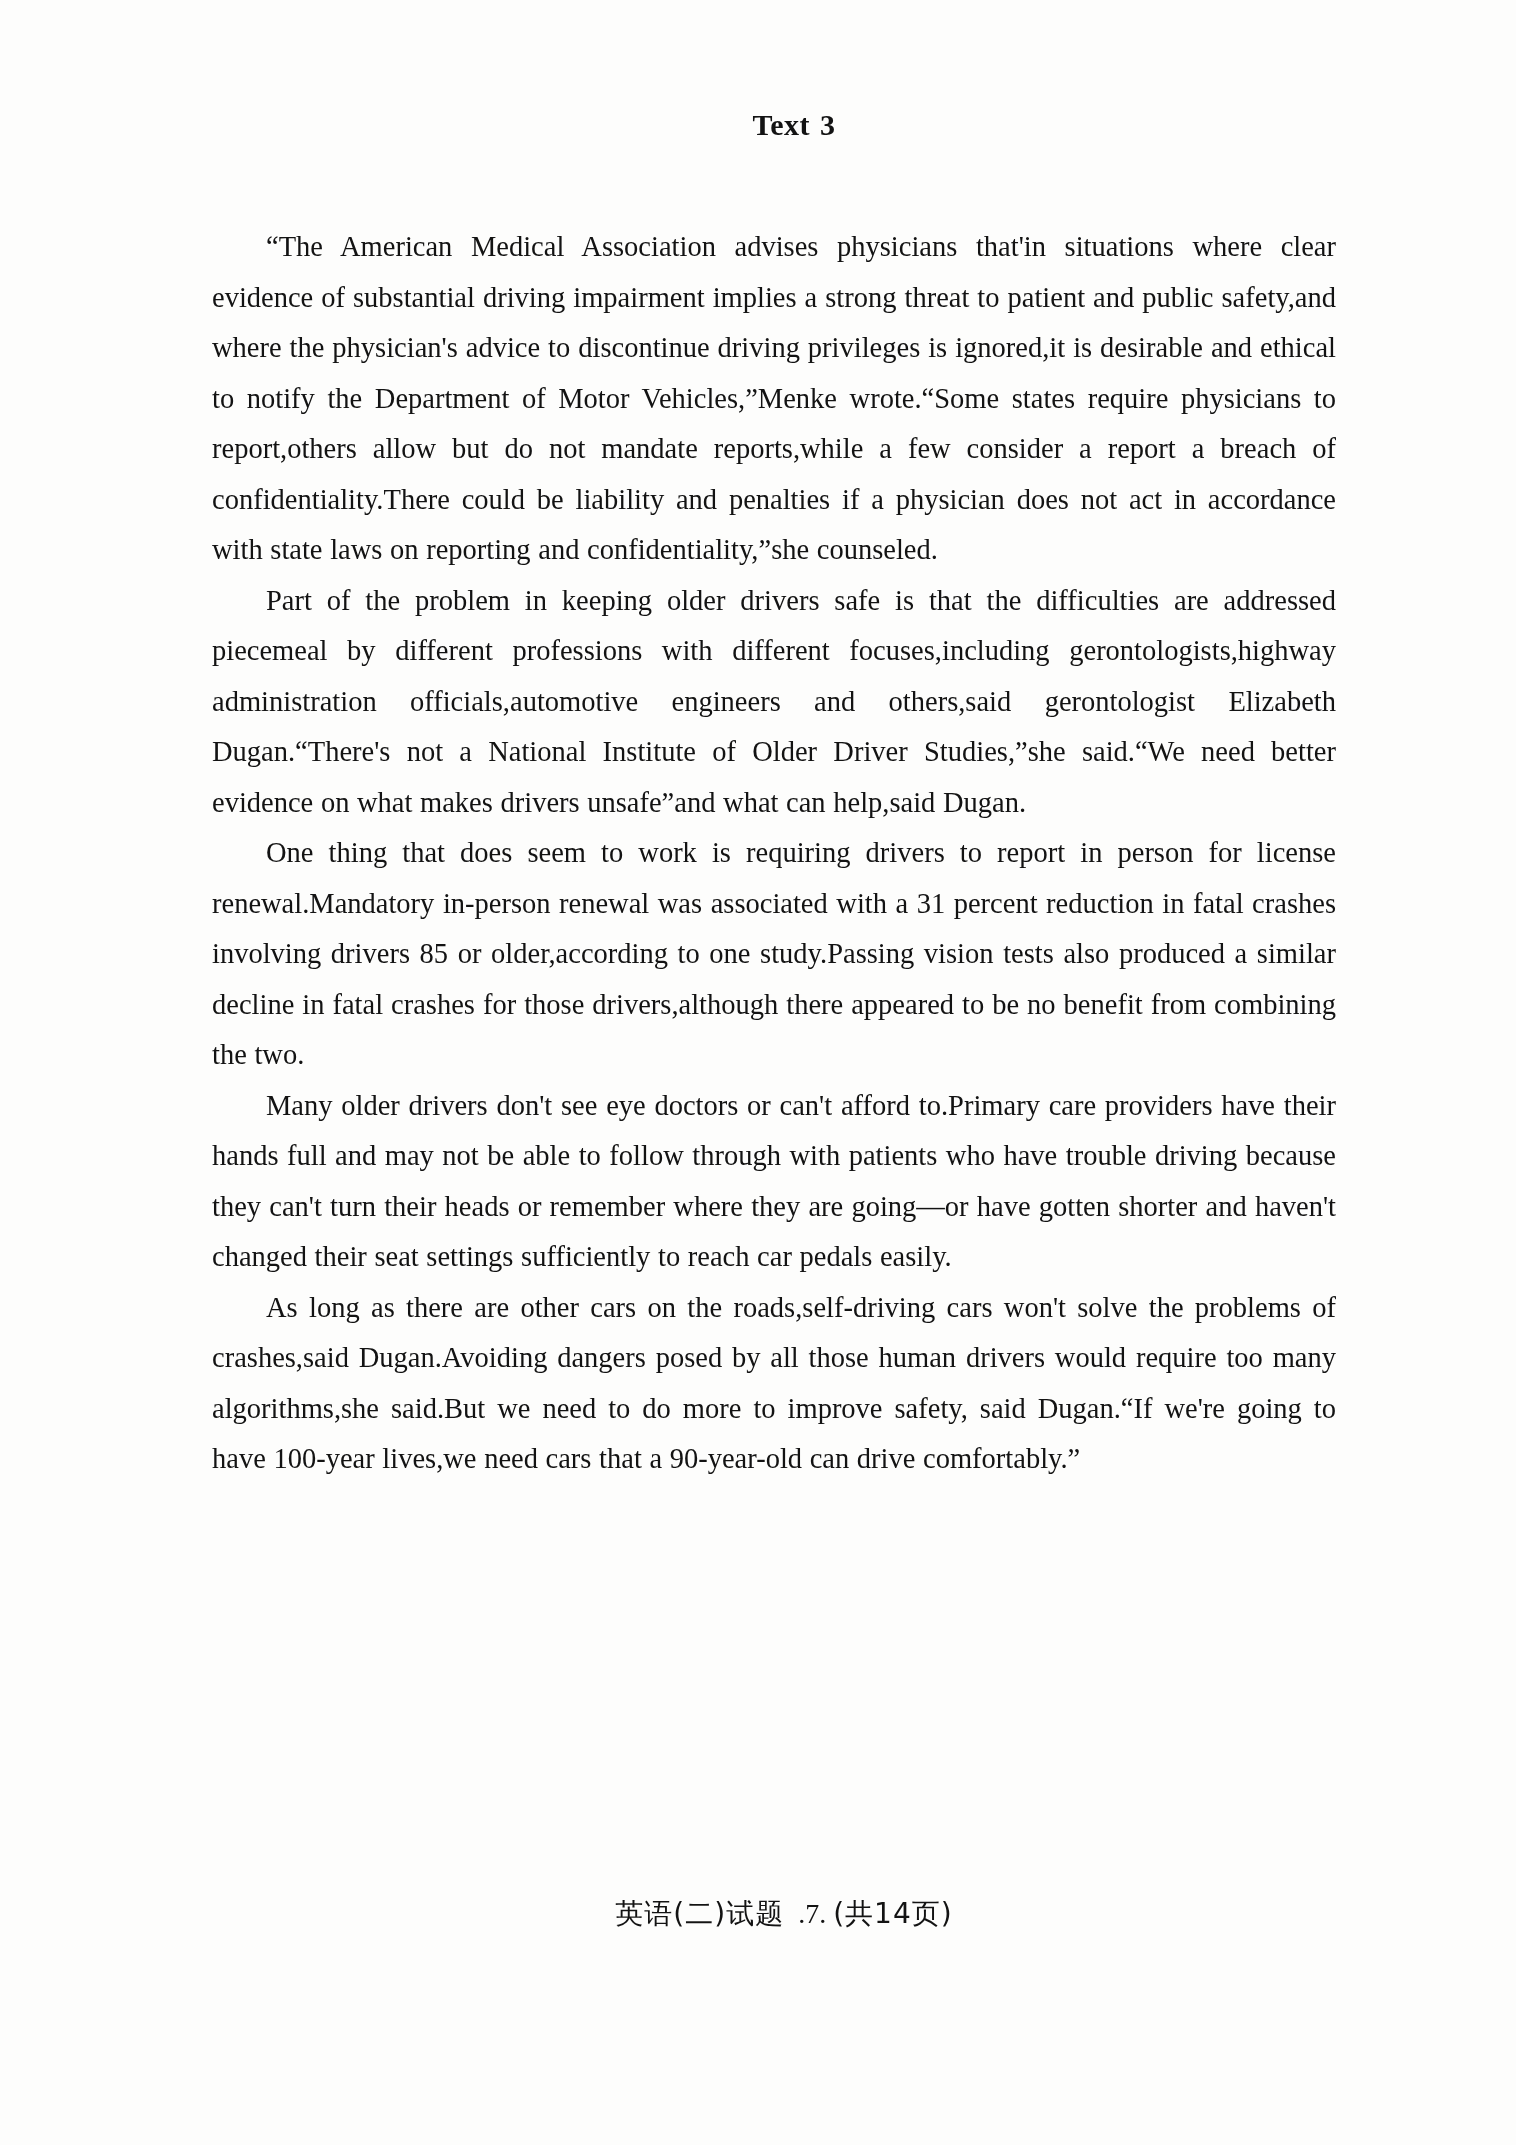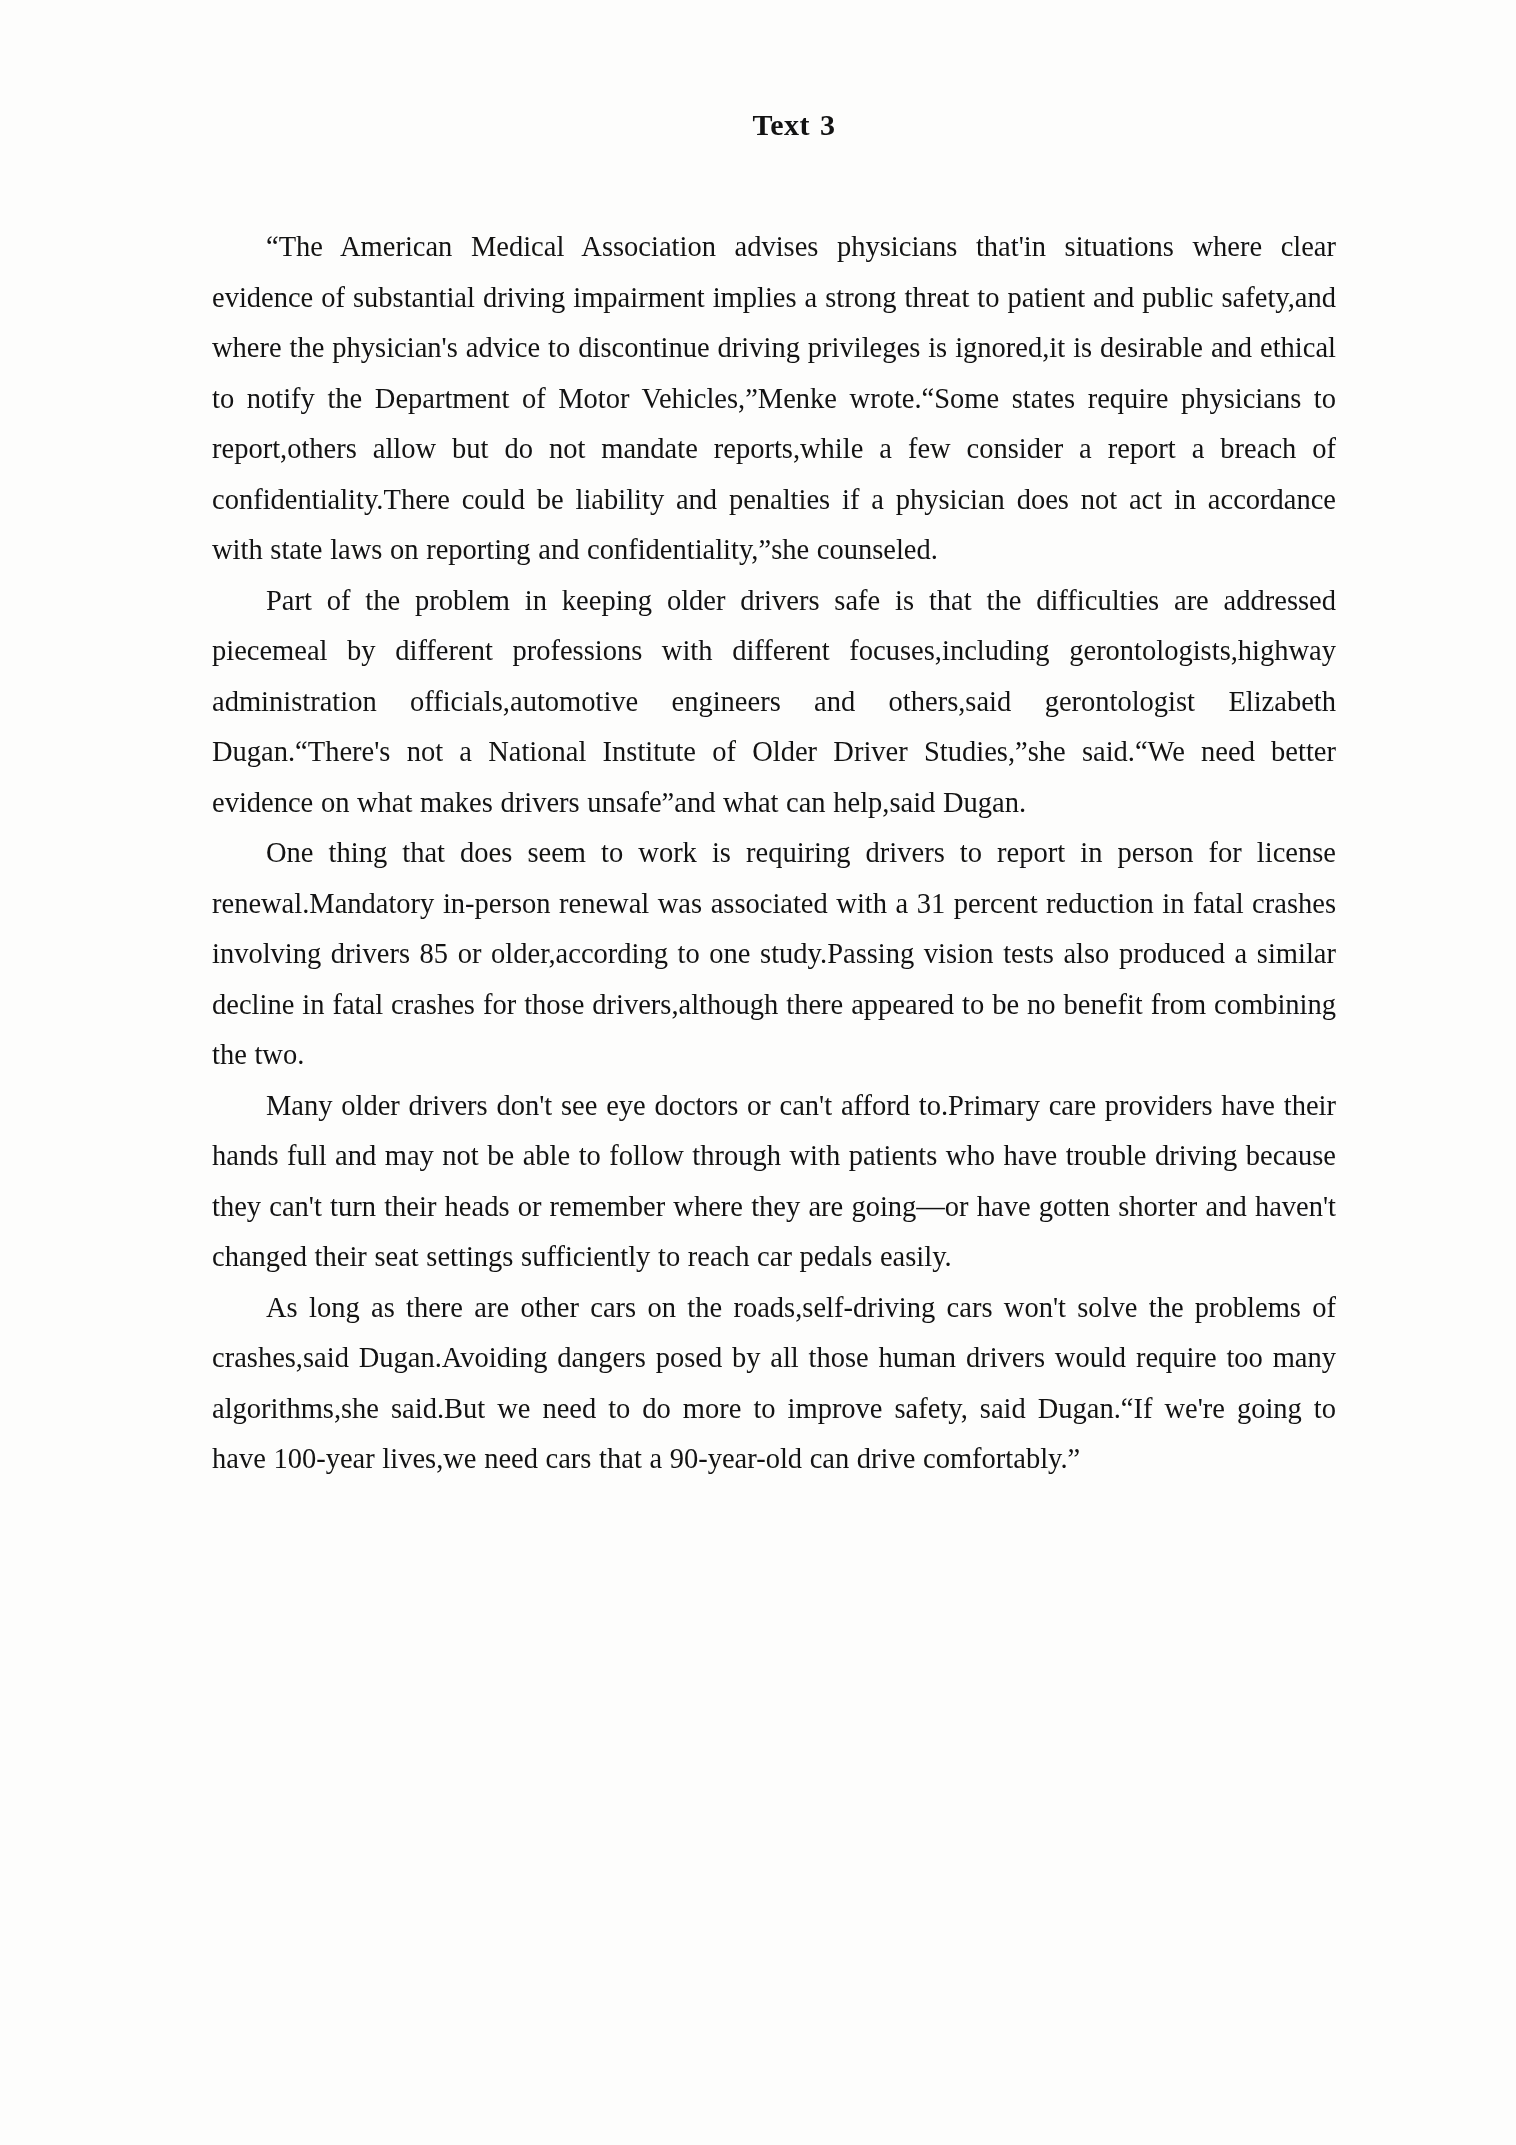--- a/index.html
+++ b/index.html
@@ -103,15 +103,18 @@
     </div>
 
     <div class="body-text">
       <p class="para">“The American Medical Association advises physicians that'in situations where clear evidence of substantial driving impairment implies a strong threat to patient and public safety,and where the physician's advice to discontinue driving privileges is ignored,it is desirable and ethical to notify the Department of Motor Vehicles,”Menke wrote.“Some states require physicians to report,others allow but do not mandate reports,while a few consider a report a breach of confidentiality.There could be liability and penalties if a physician does not act in accordance with state laws on reporting and confidentiality,”she counseled.</p>
       <p class="para">Part of the problem in keeping older drivers safe is that the difficulties are addressed piecemeal by different professions with different focuses,including gerontologists,highway administration officials,automotive engineers and others,said gerontologist Elizabeth Dugan.“There's not a National Institute of Older Driver Studies,”she said.“We need better evidence on what makes drivers unsafe”and what can help,said Dugan.</p>
       <p class="para">One thing that does seem to work is requiring drivers to report in person for license renewal.Mandatory in-person renewal was associated with a 31 percent reduction in fatal crashes involving drivers 85 or older,according to one study.Passing vision tests also produced a similar decline in fatal crashes for those drivers,although there appeared to be no benefit from combining the two.</p>
       <p class="para">Many older drivers don't see eye doctors or can't afford to.Primary care providers have their hands full and may not be able to follow through with patients who have trouble driving because they can't turn their heads or remember where they are going—or have gotten shorter and haven't changed their seat settings sufficiently to reach car pedals easily.</p>
       <p class="para">As long as there are other cars on the roads,self-driving cars won't solve the problems of crashes,said Dugan.Avoiding dangers posed by all those human drivers would require too many algorithms,she said.But we need to do more to improve safety, said Dugan.“If we're going to have 100-year lives,we need cars that a 90-year-old can drive comfortably.”</p>
     </div>
 
+    <div class="footer">
+      <span>英语(二)试题</span><span class="pg-num">&nbsp;&nbsp;</span><span class="pg-num">.7.</span><span class="pg-num">&nbsp;</span><span>(共14页)</span>
+    </div>
 
   </div>
 </div>
 
 </body></html>

